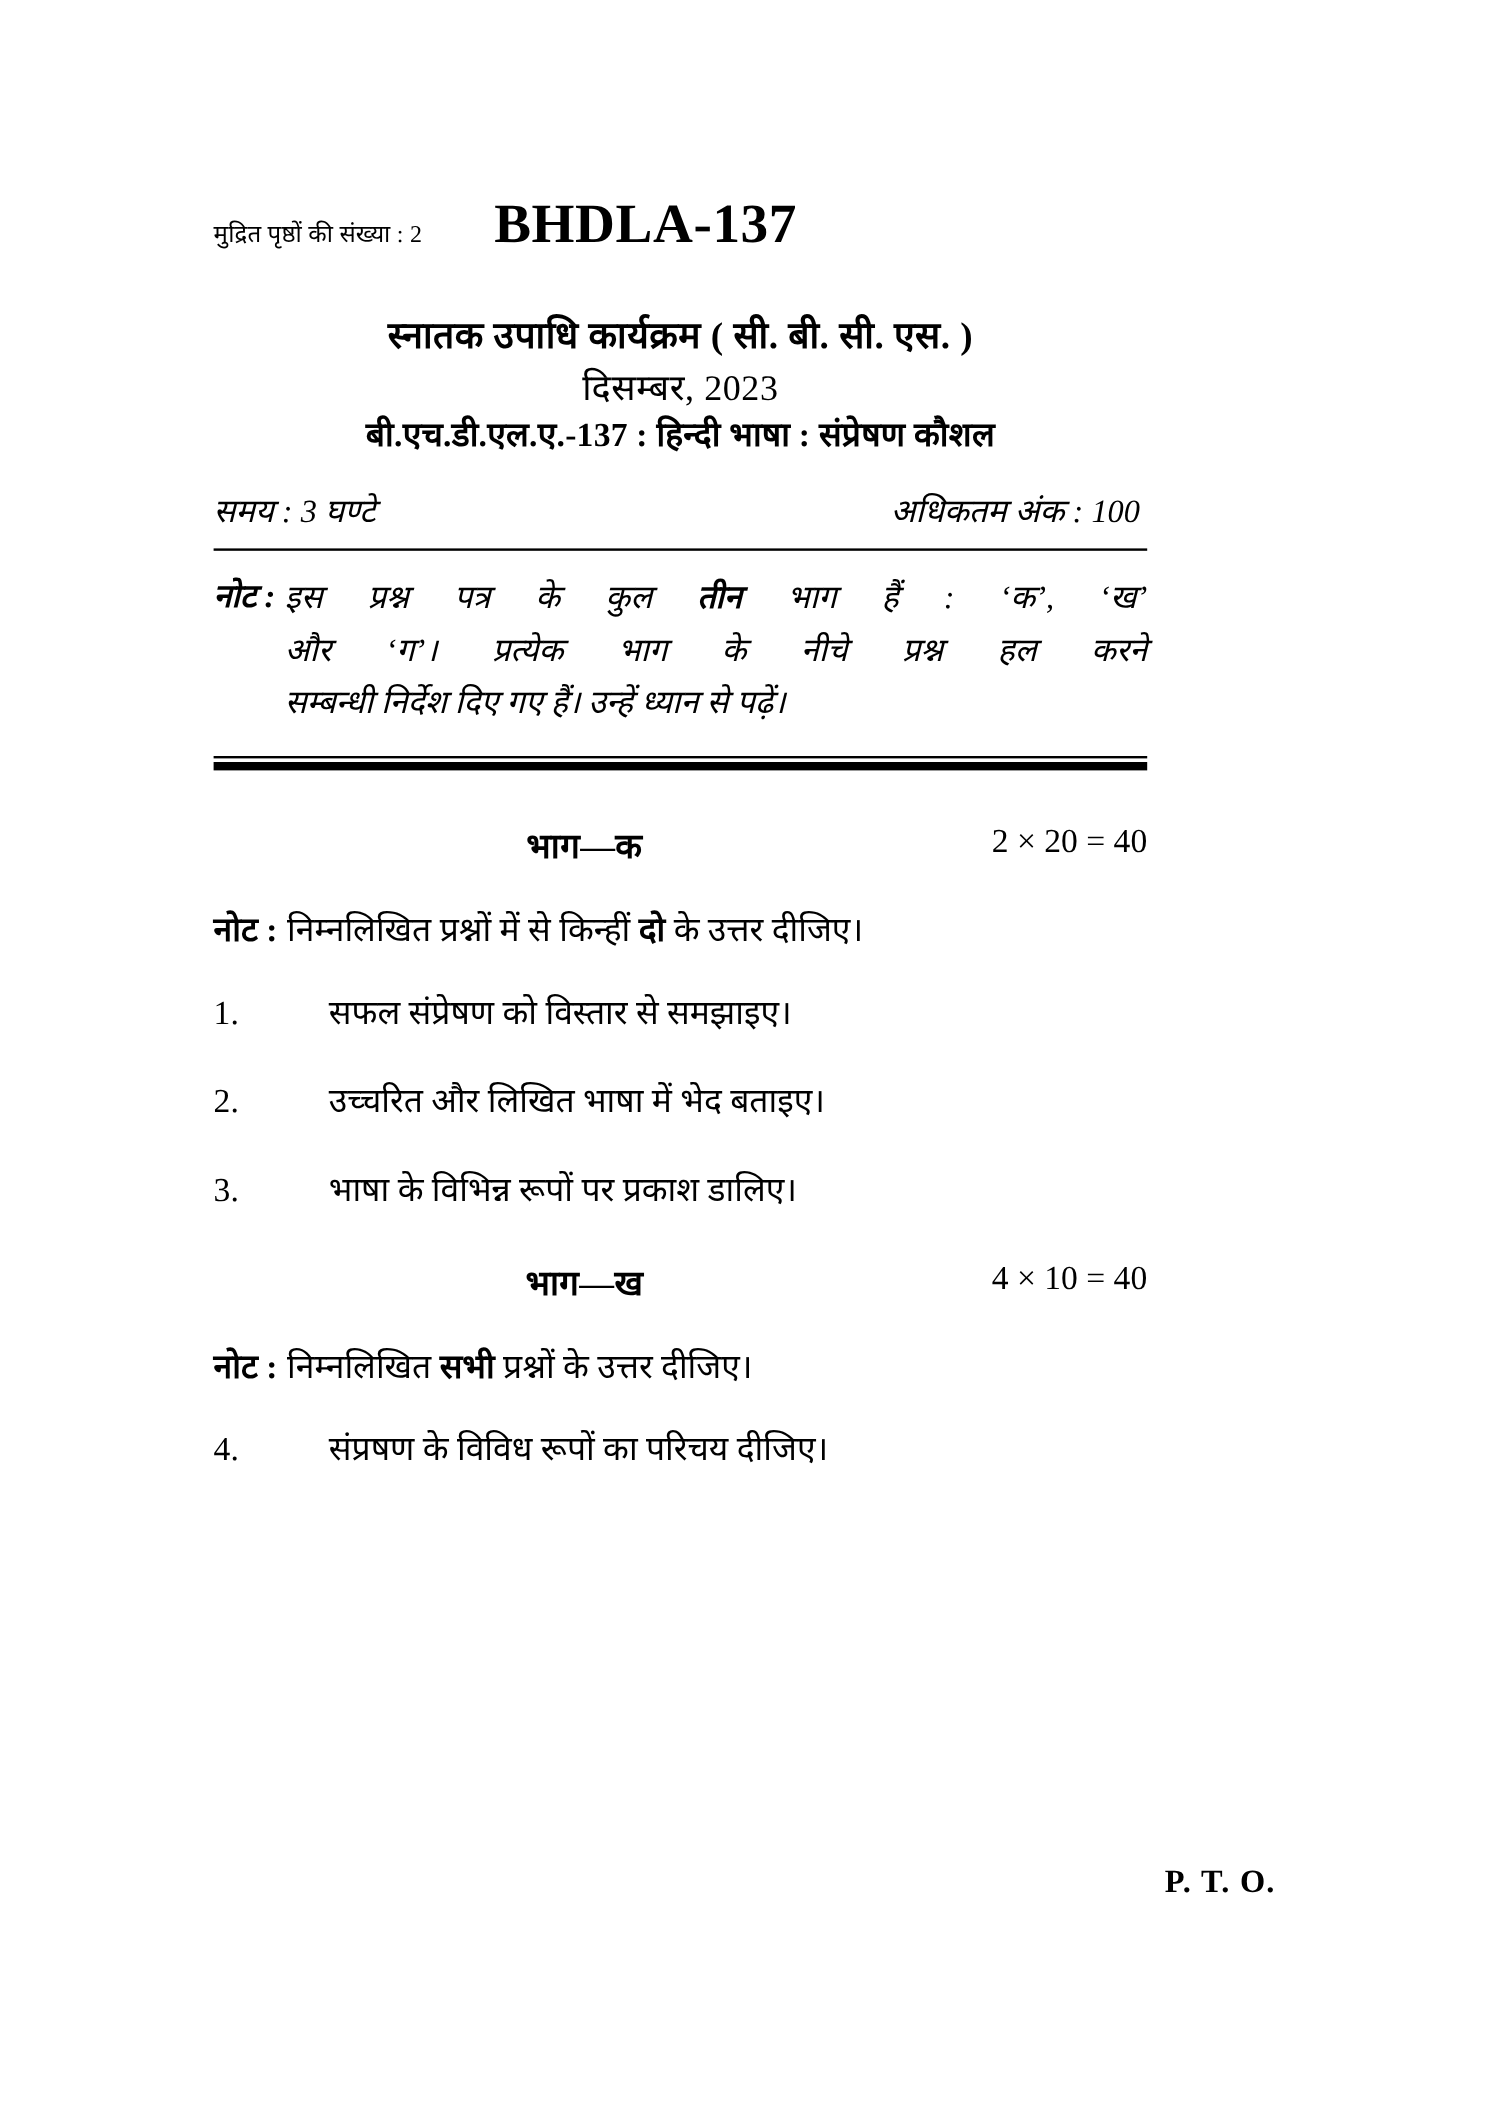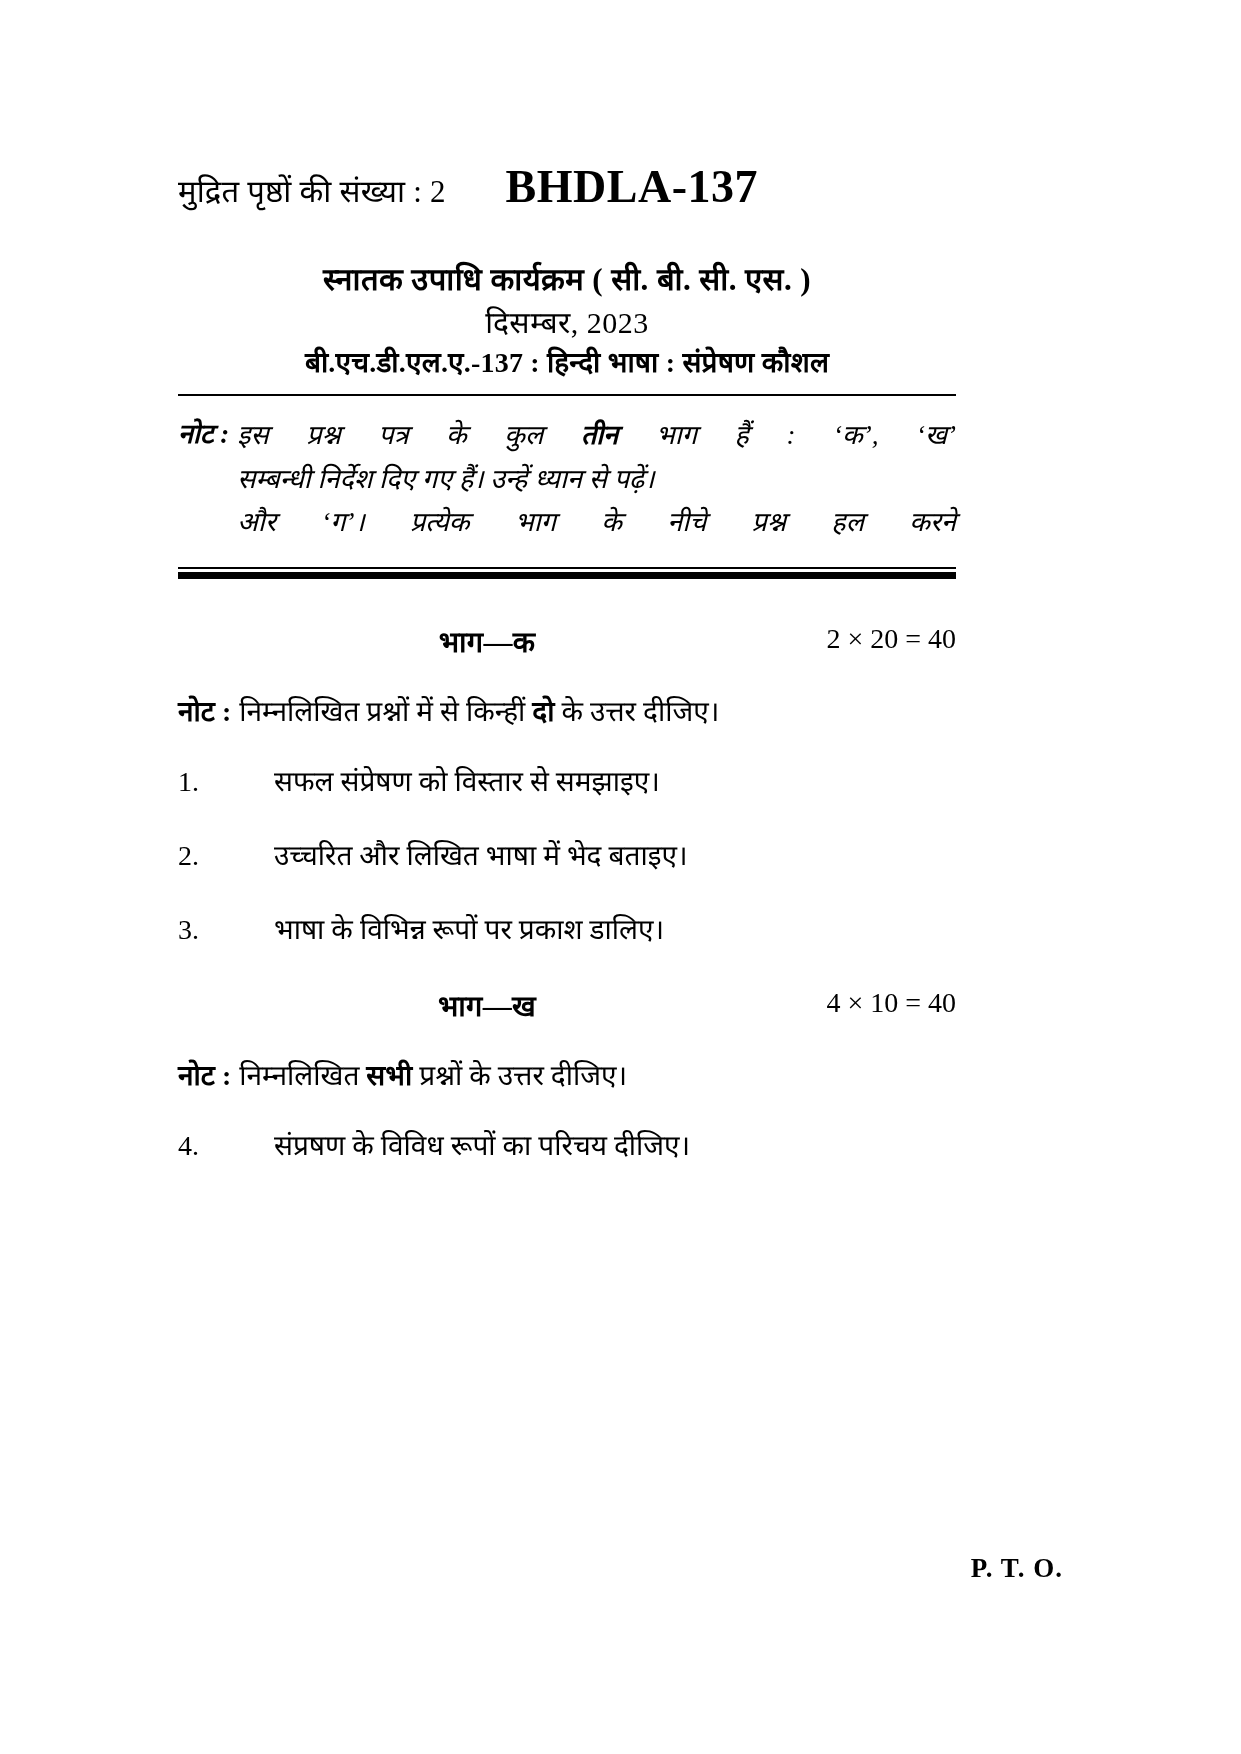--- a/index.html
+++ b/index.html
@@ -29,21 +29,21 @@
   }
 
   
   .header-row {
     display: flex;
     align-items: baseline;
     justify-content: flex-start;
     margin-bottom: 46px;
   }
   .printed-pages {
-    font-size: 31px;
+    font-size: 20px;
     letter-spacing: 0.2px;
     white-space: nowrap;
   }
   .paper-code {
     font-weight: bold;
     font-size: 46px;
     letter-spacing: 0.5px;
     margin-left: 60px;
     white-space: nowrap;
   }
@@ -221,29 +221,33 @@
       <div class="printed-pages">मुद्रित पृष्ठों की संख्या : 2</div>
       <div class="paper-code">BHDLA-137</div>
     </div>
 
     <div class="title-block">
       <div class="title-line-1">स्नातक उपाधि कार्यक्रम ( सी. बी. सी. एस. )</div>
       <div class="title-line-3">दिसम्बर, 2023</div>
       <div class="title-line-4">बी.एच.डी.एल.ए.-137 : हिन्दी भाषा : संप्रेषण कौशल</div>
     </div>
 
+    <div class="meta-row">
+      <div class="meta-left">समय : 3 घण्टे</div>
+      <div class="meta-right">अधिकतम अंक : 100</div>
+    </div>
 
     <div class="rule-single"></div>
 
     <div class="note-block">
       <div class="note-label">नोट :</div>
       <div class="note-body">
         <span class="ln"><span>इस प्रश्न पत्र के कुल </span><b>तीन</b><span> भाग हैं : ‘क’, ‘ख’</span></span>
+        <span class="ln">और ‘ग’। प्रत्येक भाग के नीचे प्रश्न हल करने</span>
         <span class="ln last">सम्बन्धी निर्देश दिए गए हैं। उन्हें ध्यान से पढ़ें।</span>
-        <span class="ln">और ‘ग’। प्रत्येक भाग के नीचे प्रश्न हल करने</span>
       </div>
     </div>
 
     <div class="rule-double">
       <div class="thin"></div>
       <div class="thick"></div>
     </div>
 
     <div class="section-head">
       <div class="section-title">भाग—क</div>

